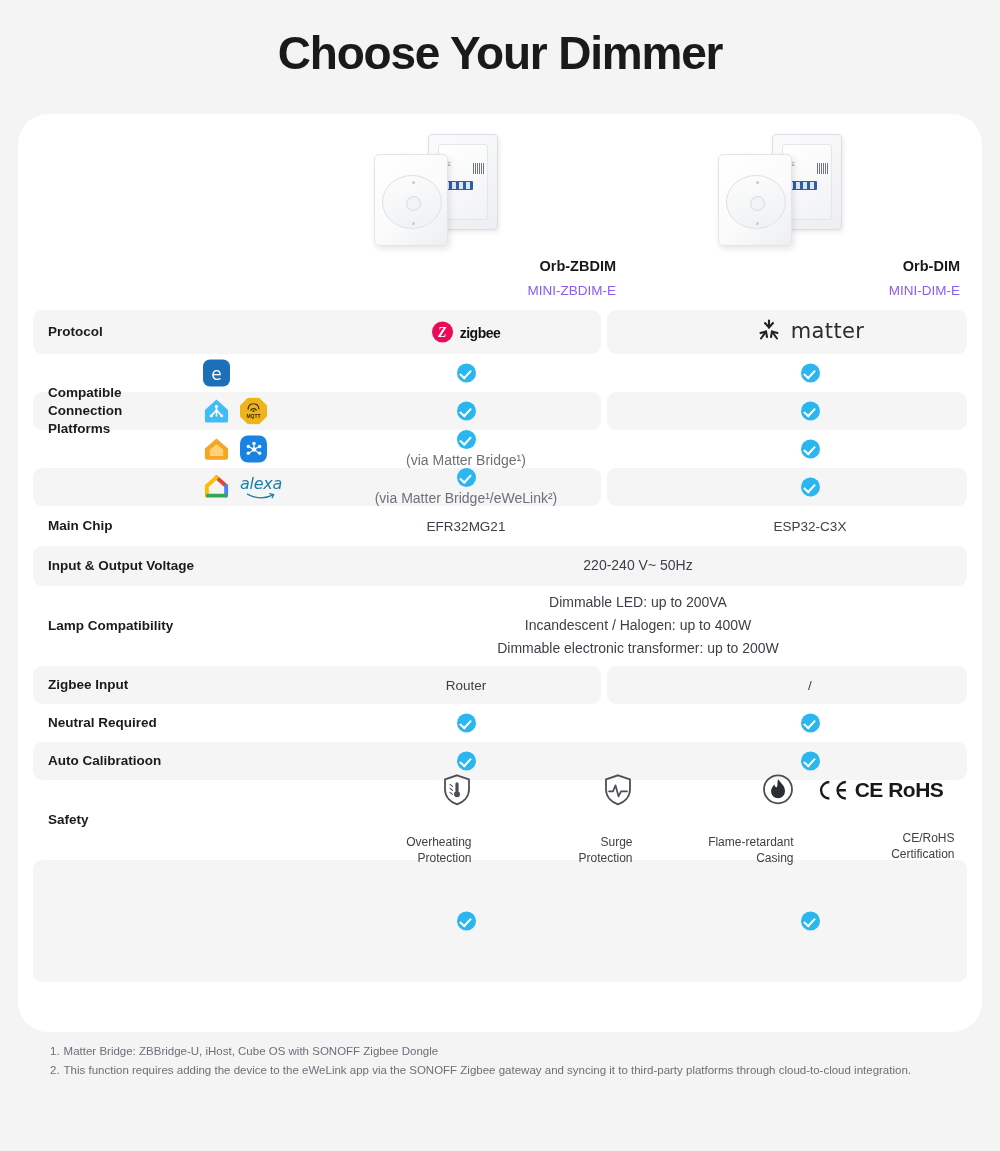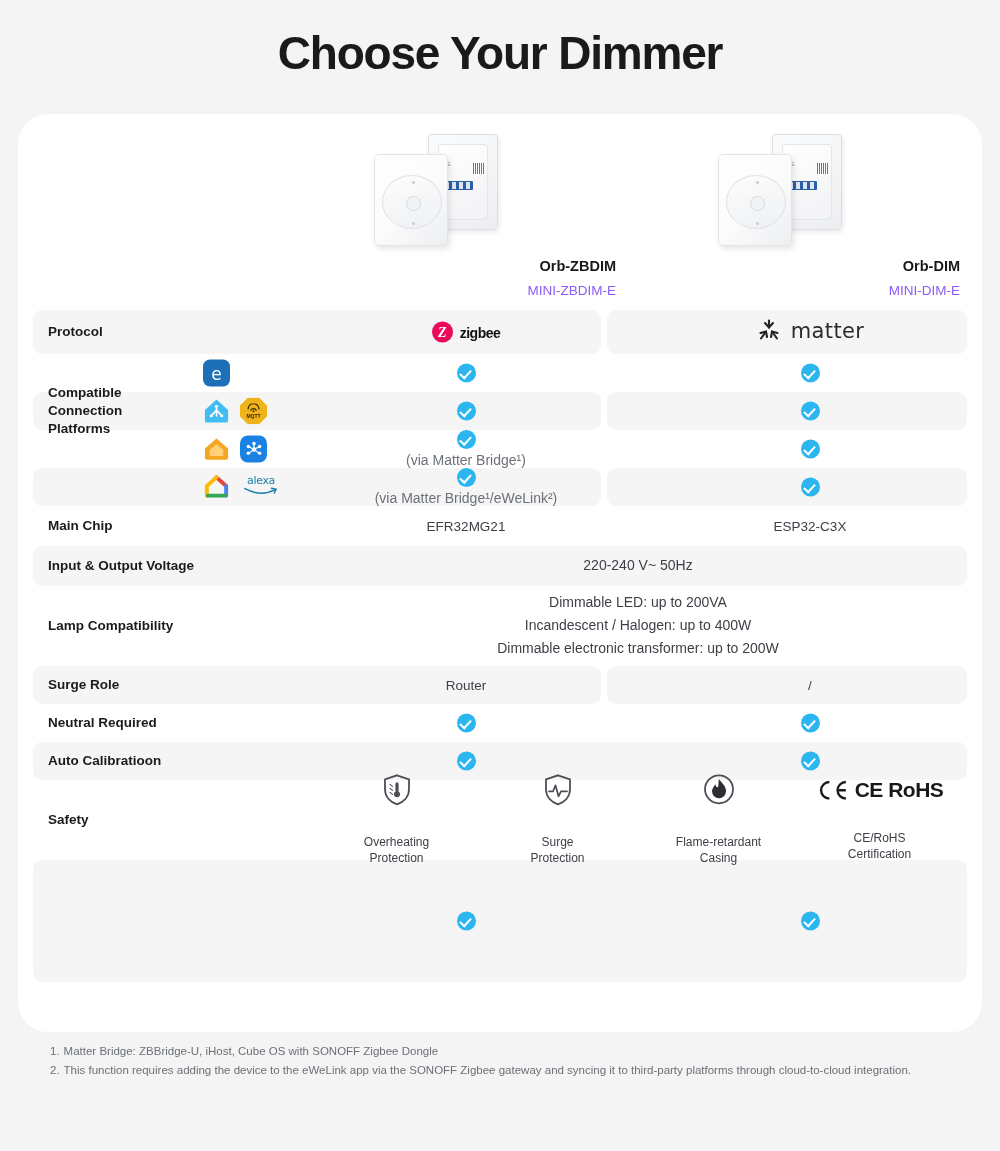--- a/index.html
+++ b/index.html
@@ -151,28 +151,28 @@
     background:#f0b41b; color:#3d2c05;
     clip-path: polygon(30% 0,70% 0,100% 30%,100% 70%,70% 100%,30% 100%,0 70%,0 30%);
     display:flex; flex-direction:column; align-items:center; justify-content:center;
     font-size:5px; font-weight:bold; line-height:1;
   }
   .smartthings {
     background:#1a82e2; border-radius:8px;
     display:flex; align-items:center; justify-content:center;
   }
   .alexa { width:42px; display:flex; flex-direction:column; align-items:center; }
-  .alexa-word { font-size:11px; color:#1b7fa8; letter-spacing:-.3px; font-family:"DejaVu Sans", sans-serif; }
+  .alexa-word { font-size:16px; color:#1b7fa8; letter-spacing:-.3px; font-family:"DejaVu Sans", sans-serif;font-style:italic; }
 
   
   .safety-items {
     position: absolute; left: 298px; width: 644px; top: 50%;
     transform: translateY(-50%); display:flex; justify-content: space-around; z-index:2;
   }
-  .safety-item { width: 150px; text-align:center; }
+  .safety-item { width: 150px; text-align:right; }
   .safety-cap { font-size: 12px; color: #3d4147; line-height:1.35; margin-top: 23px; }
   .ce-rohs { font-size: 21px; font-weight: bold; letter-spacing:-.5px; color:#19191b; height:34px; display:flex; align-items:center; justify-content:center;}
 
   
   .others-title { font-size: 13.5px; font-weight:bold; color:#1b1b1d; }
   .others-list { list-style:none; margin-top: 7px; }
   .others-list li { font-size: 12.5px; color:#5b6067; line-height: 1.55; }
   .others-list li:before { content:"• "; color:#6e737a; }
 
   
@@ -386,21 +386,21 @@
       <div class="cell-span">
         <div>Dimmable LED: up to 200VA</div>
         <div>Incandescent / Halogen: up to 400W</div>
         <div>Dimmable electronic transformer: up to 200W</div>
       </div>
     </div>
 
     <div class="row" style="height:38px">
       <div class="band colA"></div>
         <div class="band colB"></div>
-      <div class="rlabel">Surge Role</div>
+      <div class="rlabel">Zigbee Input</div>
       <div class="cellA">Router</div>
       <div class="cellB">/</div>
     </div>
 
     <div class="row" style="height:38px">
       <div class="rlabel">Neutral Required</div>
       <div class="cellA"><span class="chk"></span></div>
       <div class="cellB"><span class="chk"></span></div>
     </div>
 

